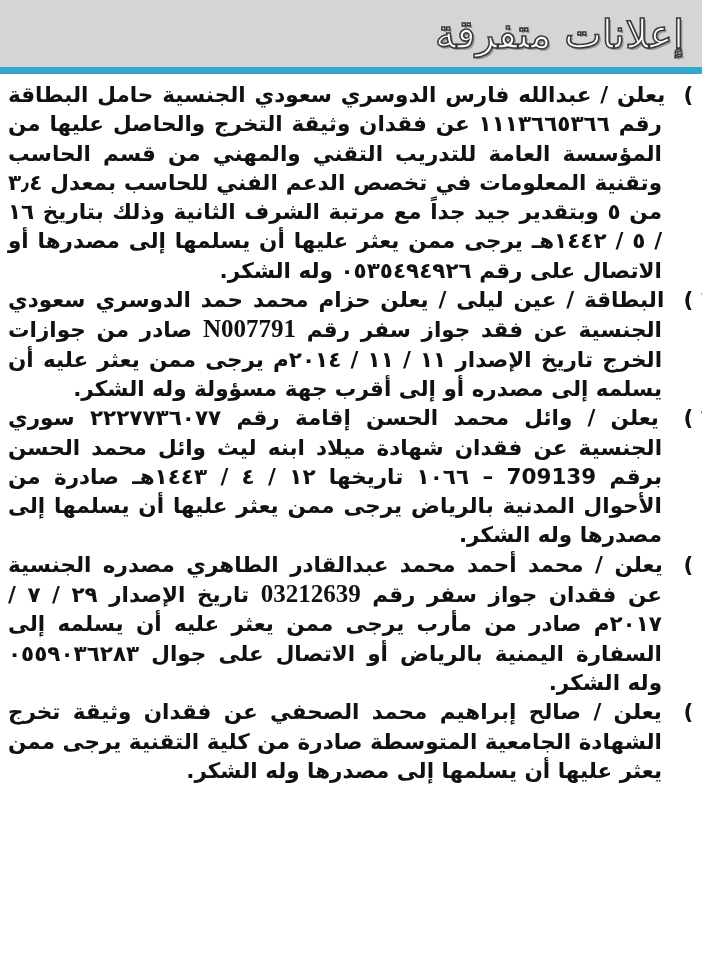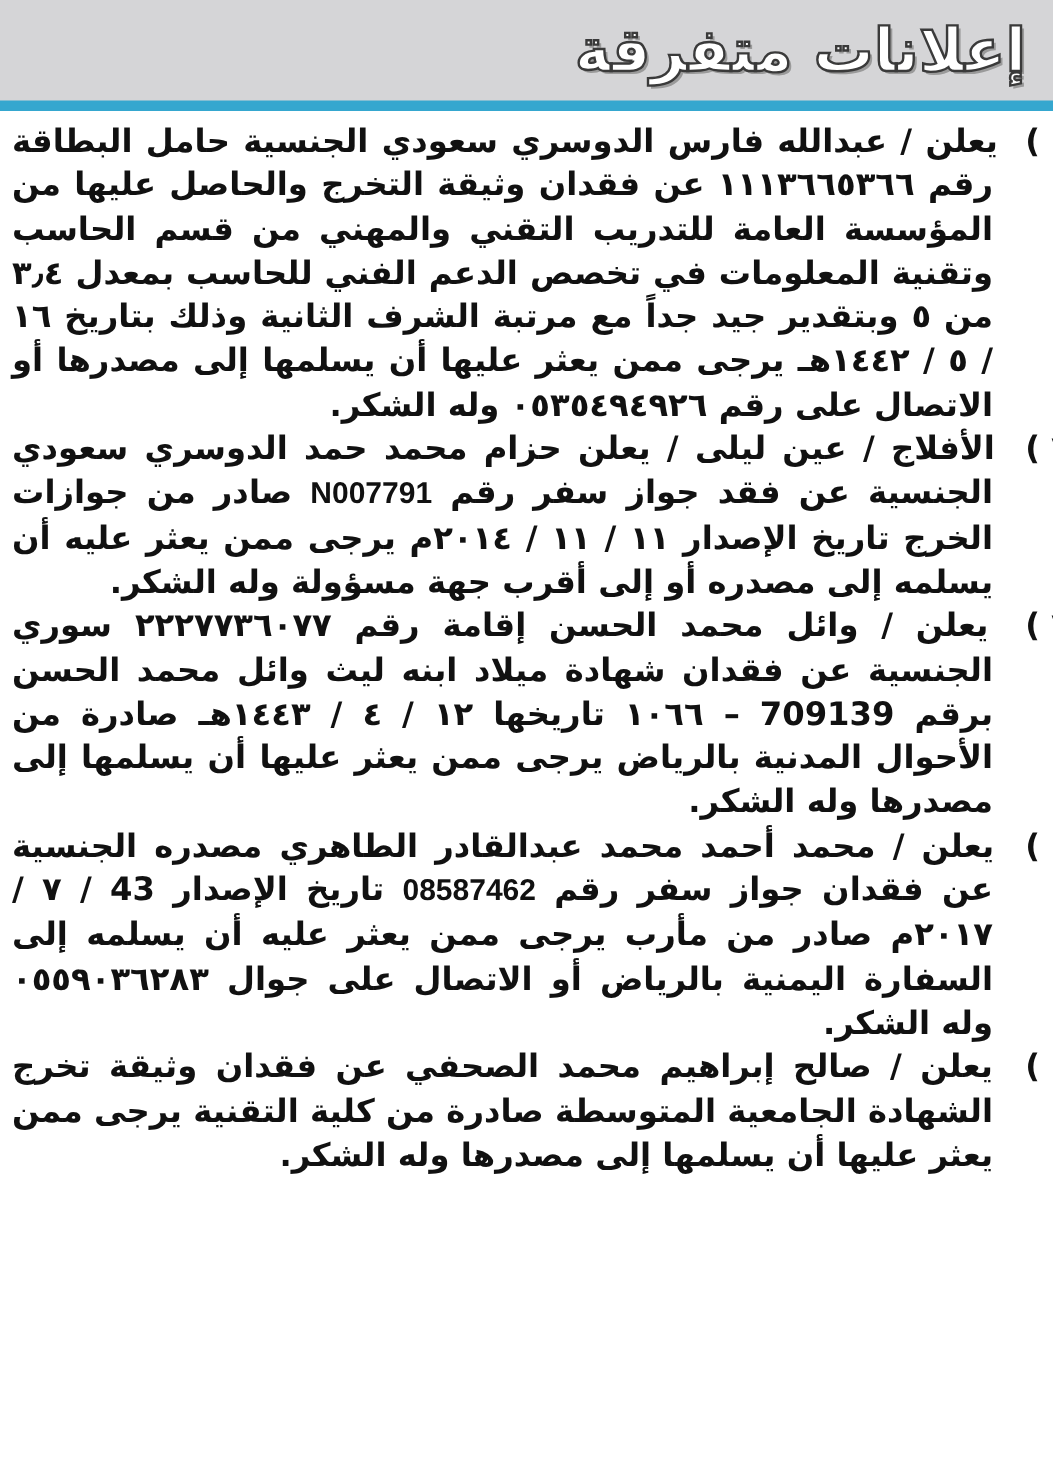--- a/index.html
+++ b/index.html
@@ -20,21 +20,21 @@
       left: 0; top: 0;
       width: 702px;
       height: 68px;
       background: #d5d5d7;
     }
     .header-title {
       position: absolute;
       right: 18px;
       top: 4px;
       font-family: "DejaVu Sans", sans-serif;
-      font-weight: bold;
+      font-weight: normal;
       font-size: 40px;
       line-height: 60px;
       color: #ffffff;
       -webkit-text-stroke: 1.6px #3a3a3a;
       letter-spacing: 1px;
       text-shadow: 2px 2px 0 #9a9a9a;
     }
     .stripe {
       position: absolute;
       left: 0; top: 67px;
@@ -63,23 +63,23 @@
     }
     .ad .body-text {
       
     }
     .ad-wrap {
       padding-right: 26px;
       text-indent: -26px;
       margin-bottom: 0;
     }
     .latin {
-      font-family: Liberation Sans, sans-serif;
+      font-family: Liberation Serif, serif;
       font-weight: bold;
-      font-size: 20px;
+      font-size: 25px;
       direction: ltr;
       unicode-bidi: isolate;
     }
   </style>
 </head>
 <body>
 
 <div class="header">
   <div class="header-title">إعلانات متفرقة</div>
 </div>
@@ -87,35 +87,35 @@
 
 <div class="content">
 
   <p class="ad ad-wrap">
     <span class="num">١ )</span>
     <span class="body-text">يعلن / عبدالله فارس الدوسري سعودي الجنسية حامل البطاقة رقم ١١١٣٦٦٥٣٦٦ عن فقدان وثيقة التخرج والحاصل عليها من المؤسسة العامة للتدريب التقني والمهني من قسم الحاسب وتقنية المعلومات في تخصص الدعم الفني للحاسب بمعدل ٣٫٤ من ٥ وبتقدير جيد جداً مع مرتبة الشرف الثانية وذلك بتاريخ ١٦ / ٥ / ١٤٤٢هـ يرجى ممن يعثر عليها أن يسلمها إلى مصدرها أو الاتصال على رقم ٠٥٣٥٤٩٤٩٢٦ وله الشكر.</span>
   </p>
 
   <p class="ad ad-wrap">
     <span class="num">٢ )</span>
-    <span>الأفلاج / عين ليلى / يعلن حزام محمد حمد الدوسري سعودي الجنسية عن فقد جواز سفر رقم</span>
+    <span>البطاقة / عين ليلى / يعلن حزام محمد حمد الدوسري سعودي الجنسية عن فقد جواز سفر رقم</span>
     <span class="latin">N007791</span>
     <span>صادر من جوازات الخرج تاريخ الإصدار ١١ / ١١ / ٢٠١٤م يرجى ممن يعثر عليه أن يسلمه إلى مصدره أو إلى أقرب جهة مسؤولة وله الشكر.</span>
   </p>
 
   <p class="ad ad-wrap">
     <span class="num">٣ )</span>
     <span class="body-text">يعلن / وائل محمد الحسن إقامة رقم ٢٢٢٧٧٣٦٠٧٧ سوري الجنسية عن فقدان شهادة ميلاد ابنه ليث وائل محمد الحسن برقم 709139 – ١٠٦٦ تاريخها ١٢ / ٤ / ١٤٤٣هـ صادرة من الأحوال المدنية بالرياض يرجى ممن يعثر عليها أن يسلمها إلى مصدرها وله الشكر.</span>
   </p>
 
   <p class="ad ad-wrap">
     <span class="num">٤ )</span>
     <span>يعلن / محمد أحمد محمد عبدالقادر الطاهري مصدره الجنسية عن فقدان جواز سفر رقم</span>
-    <span class="latin">08587462</span>
-    <span>تاريخ الإصدار 43 / ٧ / ٢٠١٧م صادر من مأرب يرجى ممن يعثر عليه أن يسلمه إلى السفارة اليمنية بالرياض أو الاتصال على جوال ٠٥٥٩٠٣٦٢٨٣ وله الشكر.</span>
+    <span class="latin">03212639</span>
+    <span>تاريخ الإصدار ٢٩ / ٧ / ٢٠١٧م صادر من مأرب يرجى ممن يعثر عليه أن يسلمه إلى السفارة اليمنية بالرياض أو الاتصال على جوال ٠٥٥٩٠٣٦٢٨٣ وله الشكر.</span>
   </p>
 
   <p class="ad ad-wrap">
     <span class="num">٥ )</span>
     <span class="body-text">يعلن / صالح إبراهيم محمد الصحفي عن فقدان وثيقة تخرج الشهادة الجامعية المتوسطة صادرة من كلية التقنية يرجى ممن يعثر عليها أن يسلمها إلى مصدرها وله الشكر.</span>
   </p>
 
 </div>
 
 </body></html>

